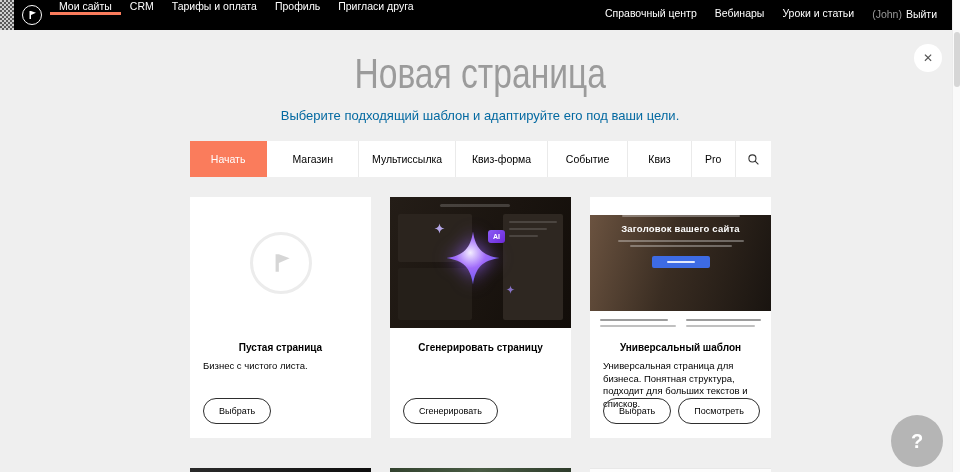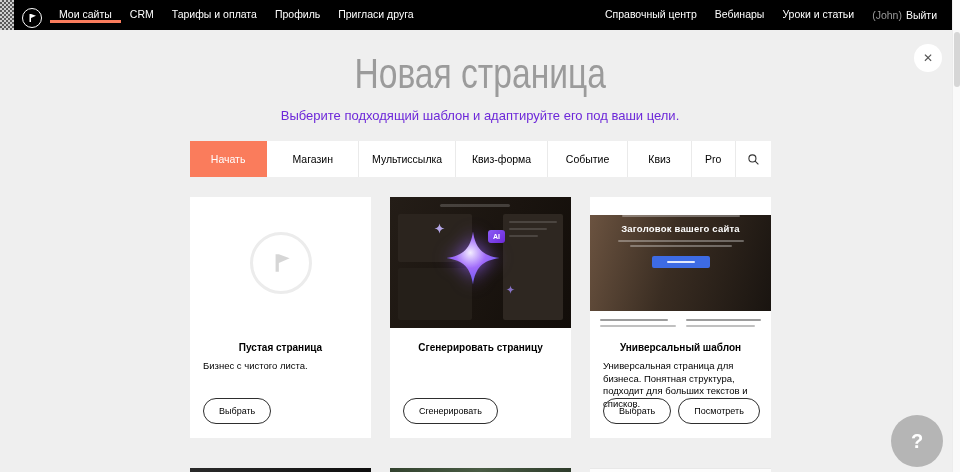--- a/index.html
+++ b/index.html
@@ -7,21 +7,21 @@
   body {
     position:relative;
     background:#efefef;
     font-family:"Liberation Sans", sans-serif;
     color:#000;
   }
 
   
   .navbar {
     position:absolute; top:0; left:0; width:960px; height:30px;
-    background:#000; display:flex; align-items:center; z-index:5;
+    background:#000; display:flex; align-items:flex-start; z-index:5;
   }
   .nav-texture {
     width:14px; height:30px; flex:none;
     background:repeating-conic-gradient(#5a5a5a 0% 25%, #cfcfcf 0% 50%) 0 0/4px 4px;
   }
   .nav-logo {
     width:20px; height:20px; margin:5px 8px 0 8px; flex:none;
     border:1.4px solid #fff; border-radius:50%;
     display:flex; align-items:center; justify-content:center; cursor:pointer;
   }
@@ -37,21 +37,21 @@
   .nav-user .ulogout { color:#fff; }
 
   
   .page-title {
     position:absolute; top:50px; left:0; width:960px; text-align:center;
     font-size:42px; line-height:48px; font-weight:300; color:#9b9b9b;
   }
   .page-title span { display:inline-block; transform:scaleX(.8); }
   .page-subtitle {
     position:absolute; top:108px; left:0; width:960px; text-align:center;
-    font-size:13px; color:#6d28d9;
+    font-size:13px; color:#0369a1;
   }
   .close-btn {
     position:absolute; top:44px; right:18px; width:28px; height:28px;
     background:#fff; border-radius:50%; display:flex; align-items:center;
     justify-content:center; font-size:12px; color:#555; cursor:pointer;
   }
 
   
   .tabs {
     position:absolute; left:190px; top:141px; width:581px; height:36px;

